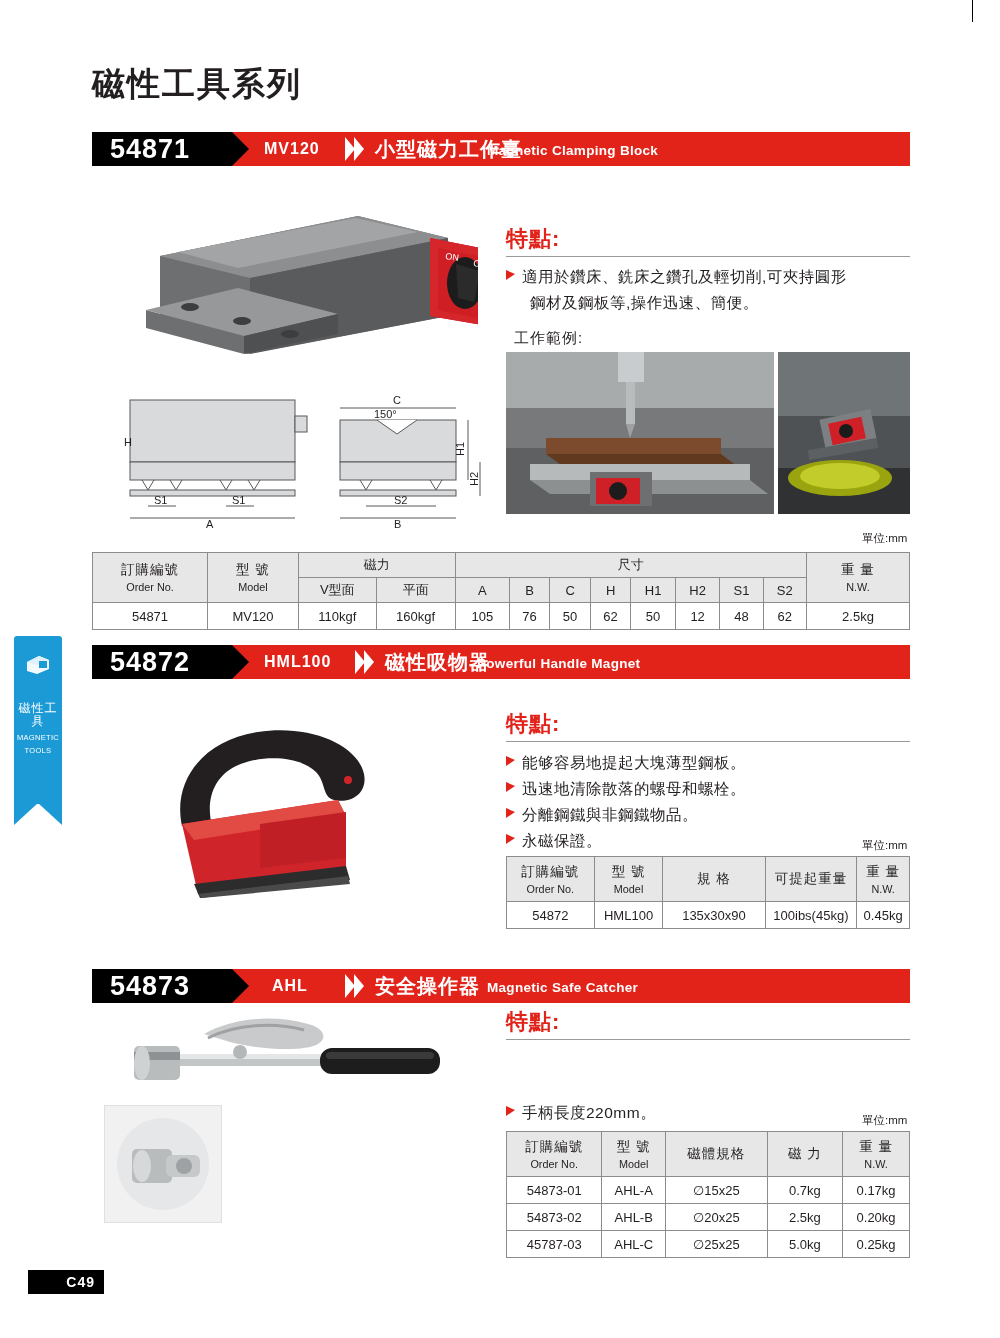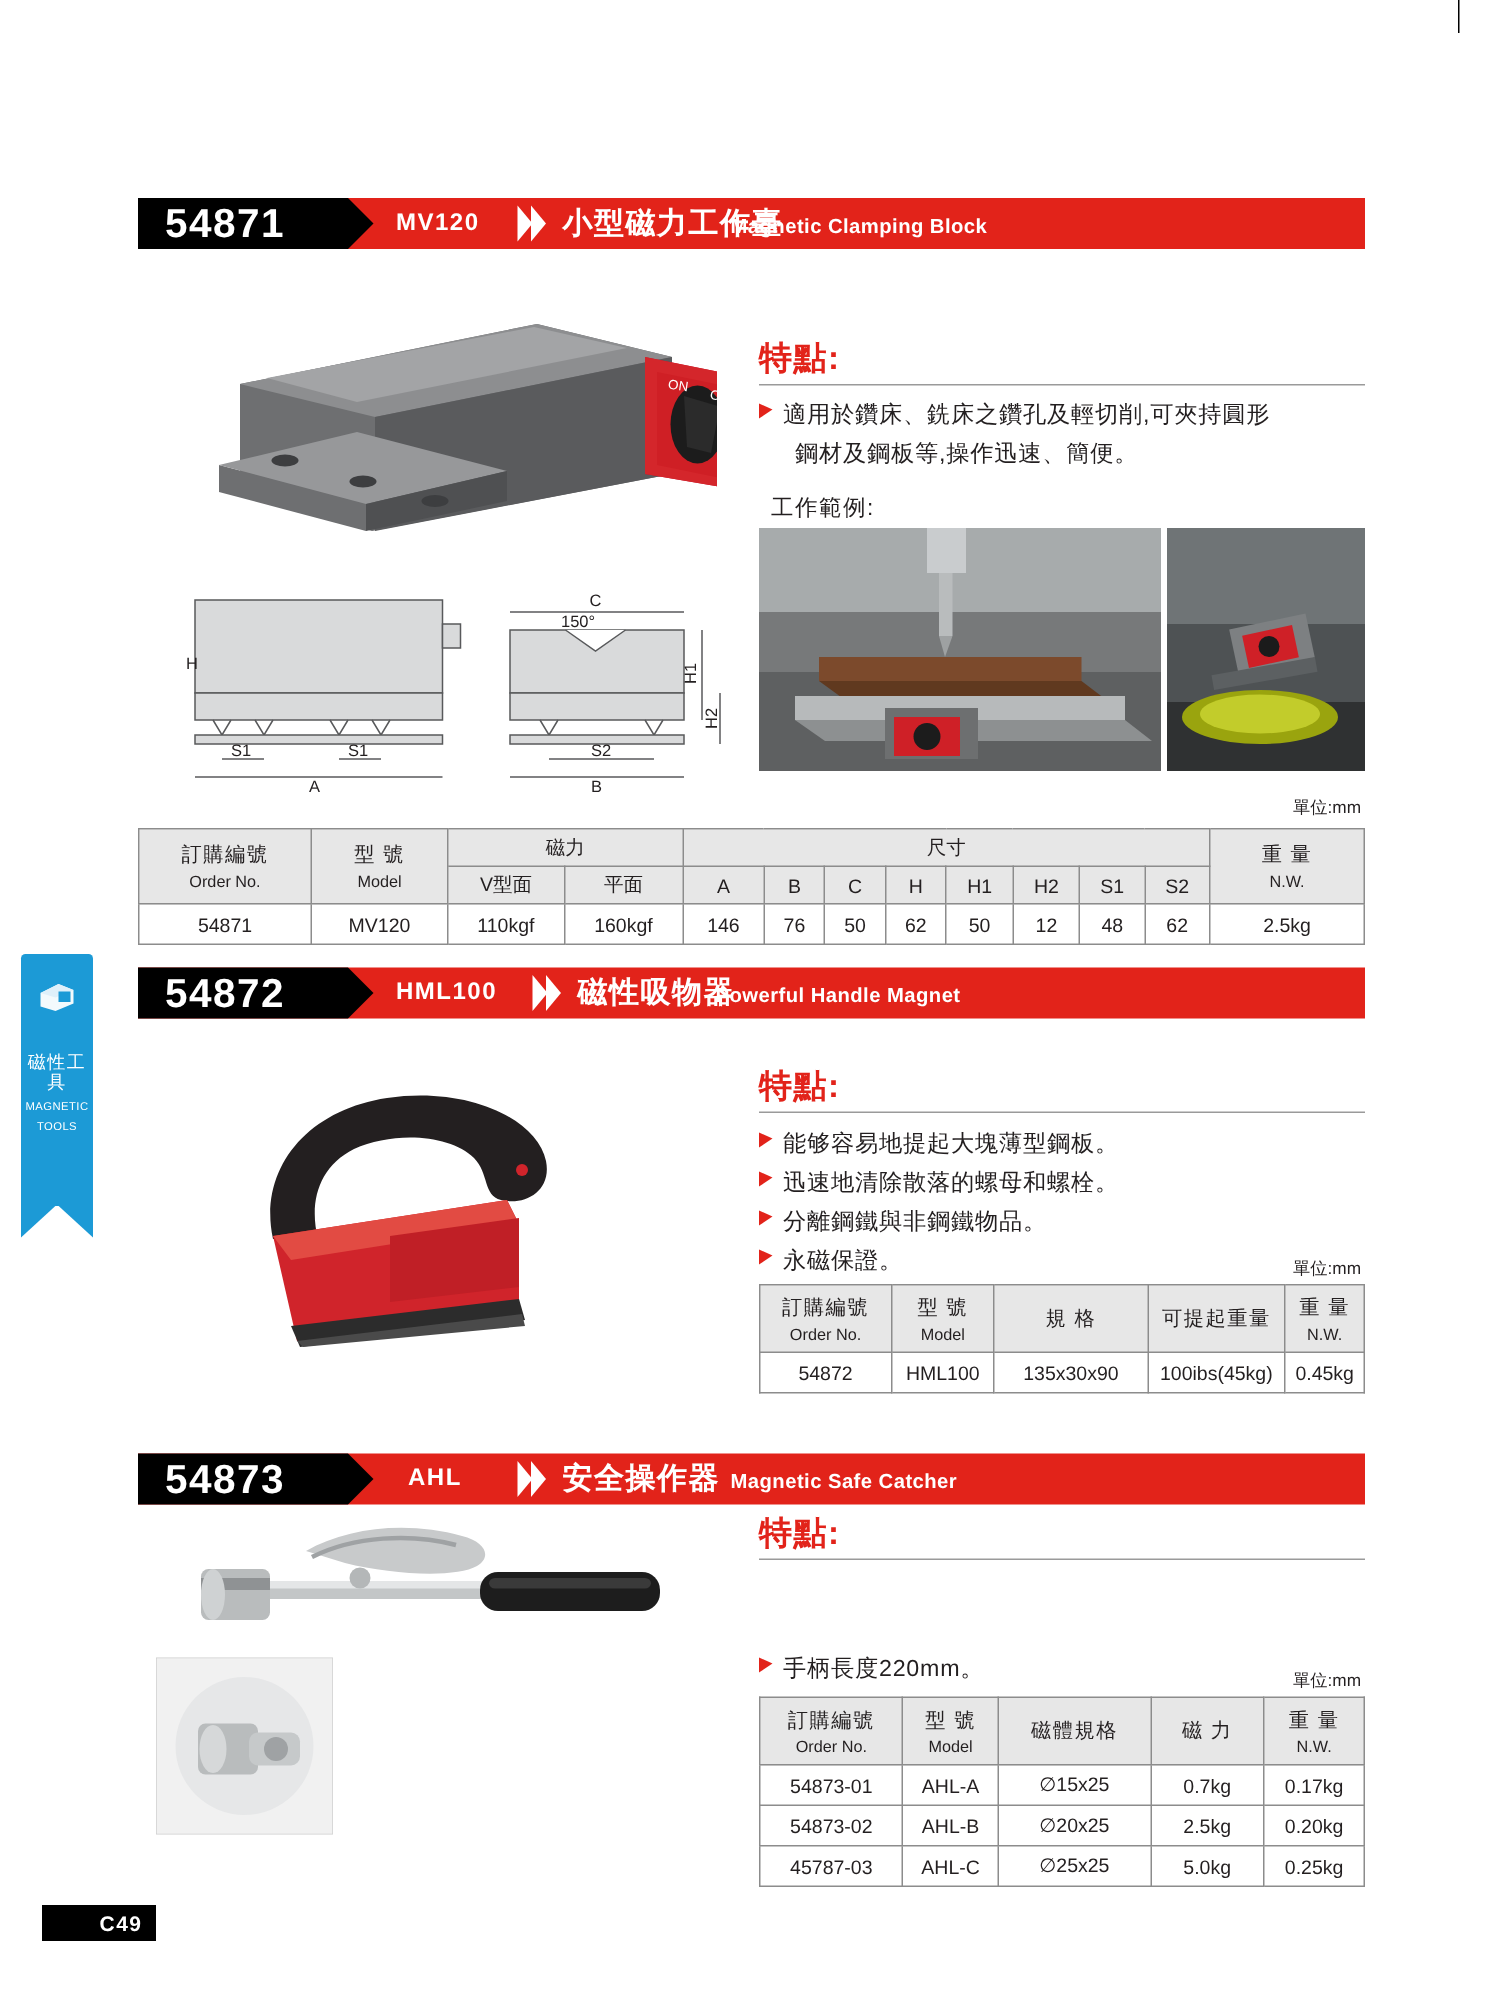--- a/index.html
+++ b/index.html
@@ -111,20 +111,21 @@
   
   .dim-svg{position:absolute;}
 </style>
 </head>
 <body>
 
 <div class="page">
 
   <div class="crop-mark"></div>
 
+  <div class="main-title">磁性工具系列</div>
 
   <div class="sec" style="top:132px;">
     <div class="bar"></div>
     <div class="black" style="width:140px;">
       <span class="code">54871</span>
     </div>
     <div class="blk-arrow" style="left:140px;"></div>
     <div class="model" style="left:172px;">MV120</div>
     <div class="chev" style="left:253px;"></div>
     <div class="name-cn" style="left:283px;">小型磁力工作臺</div>
@@ -275,21 +276,21 @@
         <th>S1</th>
         <th>S2</th>
       </tr>
     </thead>
     <tbody>
       <tr>
         <td class="bold" style="height:24px;">54871</td>
         <td>MV120</td>
         <td>110kgf</td>
         <td>160kgf</td>
-        <td>146</td>
+        <td>105</td>
         <td>76</td>
         <td>50</td>
         <td>62</td>
         <td>50</td>
         <td>12</td>
         <td>48</td>
         <td>62</td>
         <td>2.5kg</td>
       </tr>
     </tbody>

